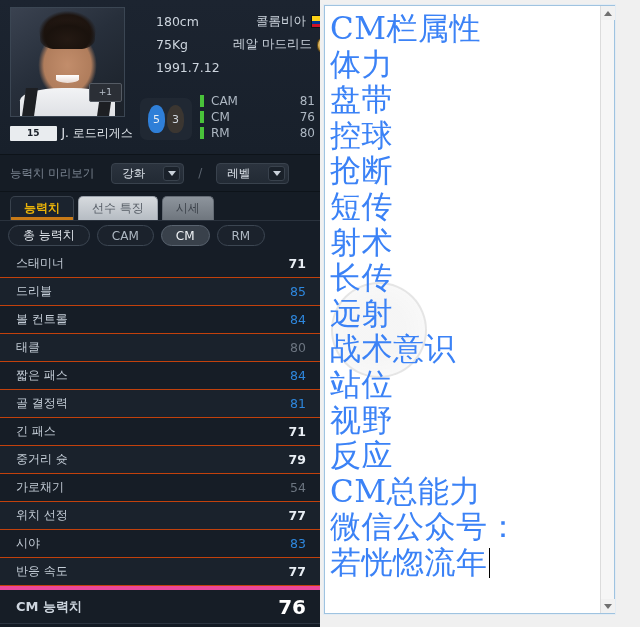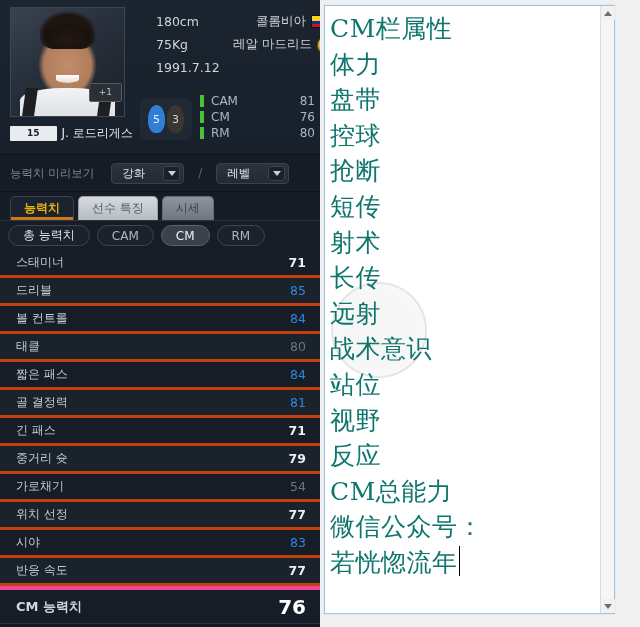--- a/index.html
+++ b/index.html
@@ -185,21 +185,21 @@
     display: flex; align-items: center; white-space: nowrap;
   }
   .pill.sel { background: #39414b; color: #f0f3f6; border-color: #59636f; }
   .pill.first { color: #e4e9ef; }
 
   
   .stats { background: #161d26; }
   .stat-row {
     display: flex; align-items: center; justify-content: space-between;
     height: 28px; padding: 0 14px 0 16px;
-    border-bottom: 3px solid #c2410c;
+    border-bottom: 1px solid #c2410c;
   }
   .stat-row:nth-child(even) { background: #1a2食; background: #1a222c; }
   .stat-name { font-size: 12px; color: #c4cdd7; }
   .stat-val { font-size: 12.5px; font-weight: bold; color: #e9eef4; }
   .stat-val.up  { color: #2e87dd; font-weight: normal; }
   .stat-val.down{ color: #6c7580; font-weight: normal; }
 
   .total-row {
     display: flex; align-items: center; justify-content: space-between;
     height: 38px; padding: 0 14px 0 16px;
@@ -230,23 +230,23 @@
     position: absolute; left: 6px; top: 276px;
     width: 96px; height: 96px; border-radius: 50%;
     border: 2px solid rgba(60,60,60,0.10);
     background: radial-gradient(circle, rgba(120,120,120,0.07) 40%, rgba(120,120,120,0.03) 100%);
     pointer-events: none;
   }
   .ta-text {
     position: relative;
     padding: 5px 2px 0 5px;
     font-family: "DejaVu Serif", "Liberation Serif", serif;
-    font-size: 25px;
+    font-size: 31px;
     line-height: 35.6px;
-    color: #0f766e;
+    color: #3b82f6;
     white-space: pre;
     letter-spacing: 0.5px;
   }
   .caret {
     display: inline-block; width: 1px; height: 30px;
     background: #000; vertical-align: -5px; margin-left: 1px;
   }
   
   .sb {
     position: absolute; right: 0; top: 0; width: 14px; bottom: 0;

